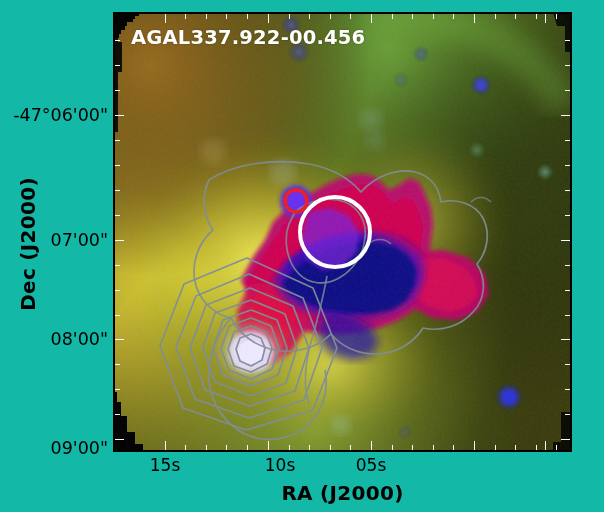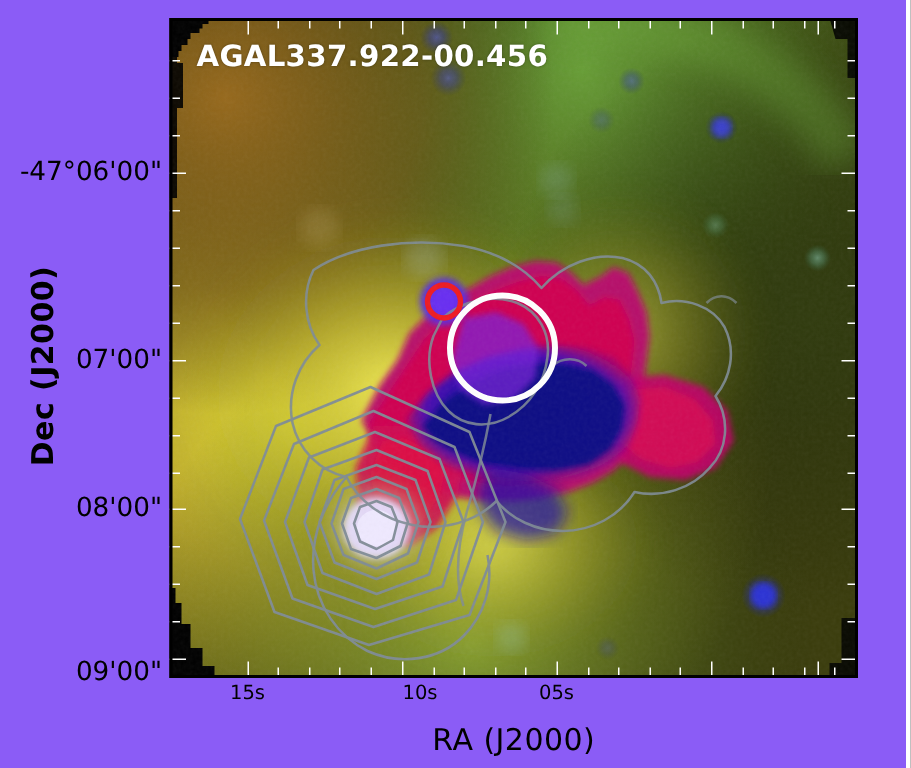--- a/index.html
+++ b/index.html
@@ -1,19 +1,19 @@
 <!DOCTYPE html>
 <html><head>
 <meta charset="utf-8">
 <style>
   html,body{margin:0;padding:0;background:#ffffff;}
   body{width:607px;height:512px;overflow:hidden;
        font-family:"DejaVu Sans","Liberation Sans",sans-serif;}
 
-  #fig{position:relative;width:604px;height:512px;background:#8b5cf6;}
+  #fig{position:relative;width:604px;height:512px;background:#14b8a6;}
 
   
   #plot{position:absolute;left:113px;top:12px;width:459px;height:440px;
         background:#000;overflow:hidden;}
   #plotframe{position:absolute;left:113px;top:12px;width:459px;height:440px;
         border:2px solid #000;box-sizing:border-box;pointer-events:none;}
 
   
   #sky{position:absolute;inset:0;width:100%;height:100%;display:block;}
 
@@ -22,31 +22,31 @@
   .tk.bot{height:7px;width:1px;bottom:0;}
   .tk.bot.maj{height:11px;}
   .tk.top{height:7px;width:1px;top:0;}
   .tk.top.maj{height:11px;}
   .tk.lft{width:7px;height:1px;left:0;}
   .tk.lft.maj{width:11px;}
   .tk.rgt{width:7px;height:1px;right:0;}
   .tk.rgt.maj{width:11px;}
 
   
-  .xlab{position:absolute;top:455px;font-size:13px;color:#000;
+  .xlab{position:absolute;top:455px;font-size:17px;color:#000;
         transform:translateX(-50%);white-space:nowrap;
         font-family:"DejaVu Sans","Liberation Sans",sans-serif;}
   .ylabwrap{position:absolute;left:0;width:108px;text-align:right;
         font-size:17.5px;color:#000;transform:translateY(-50%);
         white-space:nowrap;
         font-family:"DejaVu Sans","Liberation Sans",sans-serif;}
 
   
   #xtitle{position:absolute;left:113px;width:459px;top:481px;text-align:center;
-          font-size:20px;font-weight:normal;color:#000;letter-spacing:.3px;}
+          font-size:20px;font-weight:bold;color:#000;letter-spacing:.3px;}
   #ytitle{position:absolute;left:-92px;top:232px;width:240px;text-align:center;
           font-size:20px;font-weight:bold;color:#000;letter-spacing:.3px;
           transform:rotate(-90deg);transform-origin:center center;}
 
   
   #srctitle{position:absolute;left:18px;top:14px;font-size:19.5px;
             font-weight:bold;color:#ffffff;letter-spacing:.2px;
             text-shadow:0 0 2px rgba(0,0,0,.35);}
 </style>
 </head>

